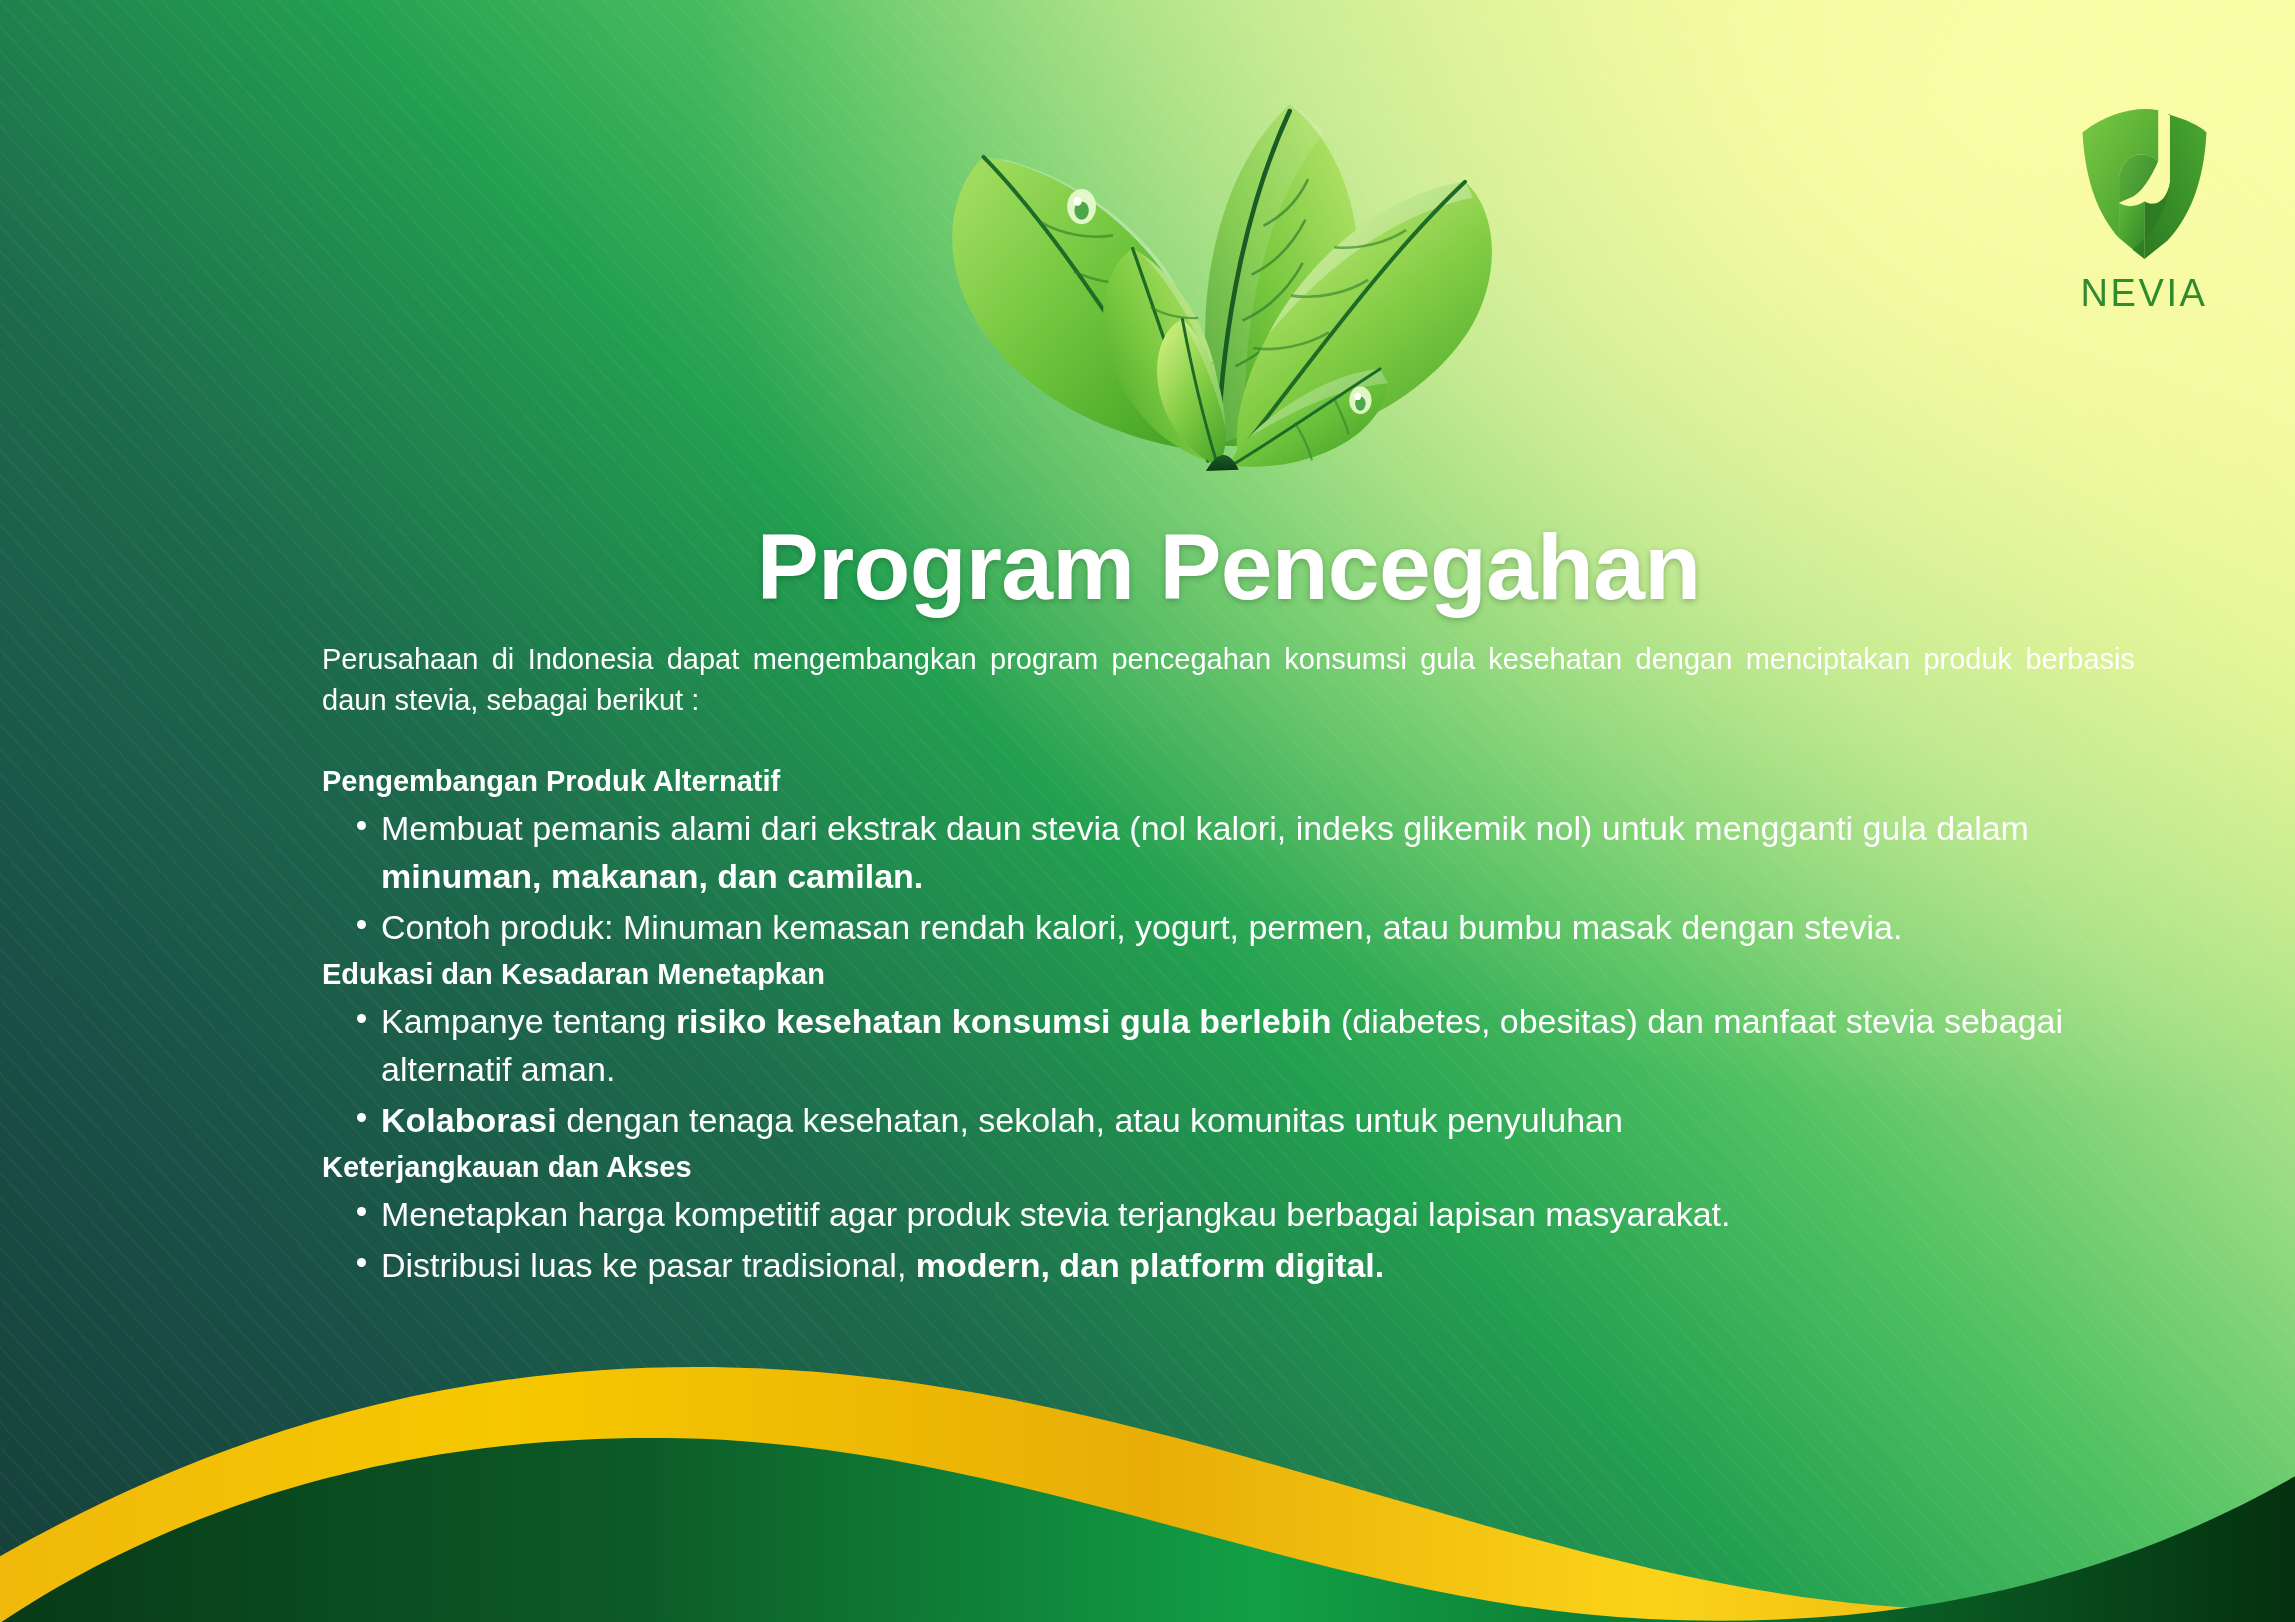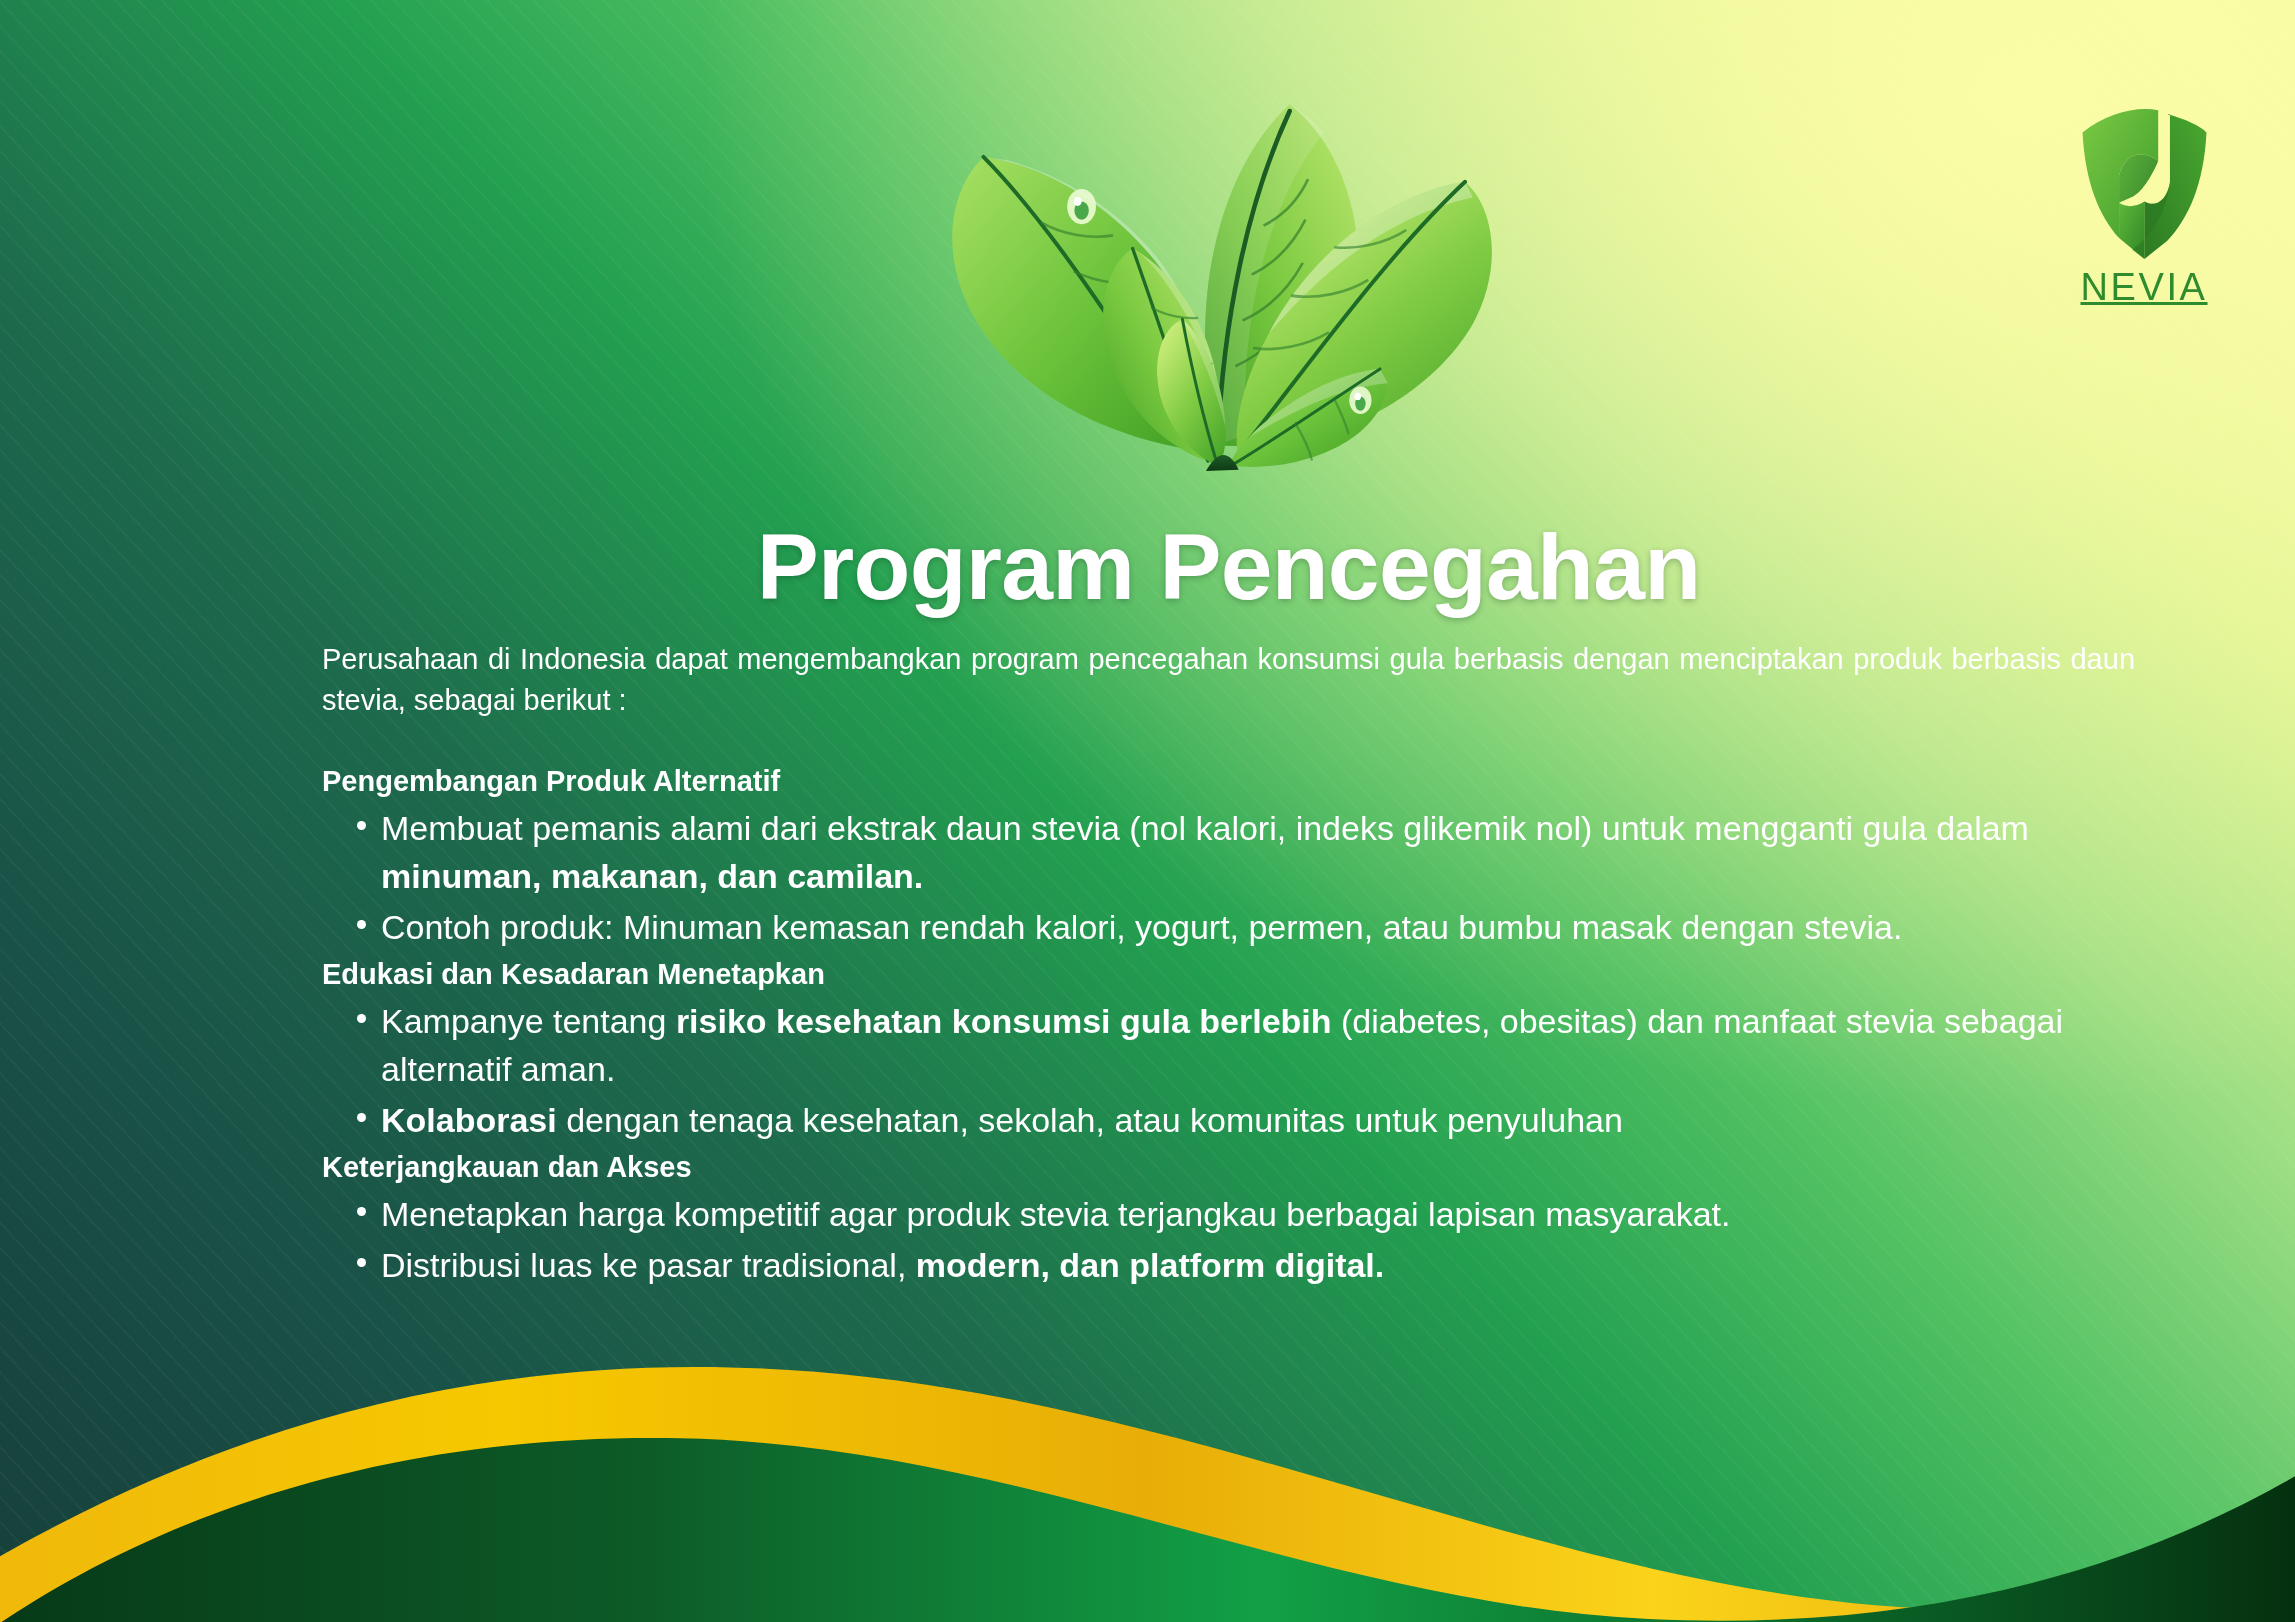--- a/index.html
+++ b/index.html
@@ -51,23 +51,22 @@
     width: 164px;
     text-align: center;
     z-index: 6;
   }
   .logo svg { display: block; width: 137px; height: 164px; margin: 0 auto; }
   .logo-word {
     font-size: 38px;
     letter-spacing: 2.6px;
     font-weight: 400;
     color: #2e8b2e;
-    margin-top: 6px;
+    margin-top: 12px;
     line-height: 1;
-    text-decoration: underline;
   }
 
   
   .leaves {
     position: absolute;
     top: 26px;
     left: 910px;
     width: 622px;
     height: 445px;
     z-index: 5;
@@ -275,21 +274,21 @@
       <path d="M66 214 L 105 246 L 105 158 C 92 166 78 168 66 160 Z" fill="url(#shM)"></path>
       <path d="M144 128 C 140 156 122 168 105 158 L 105 246 L 86 232 C 118 208 138 176 144 128 Z" fill="#2a7520" opacity="0.55"></path>
     </svg>
     <div class="logo-word">NEVIA</div>
   </div>
 
   <div class="content">
     <h1 class="title">Program Pencegahan</h1>
 
     <p class="intro">
-      <span>Perusahaan di Indonesia dapat mengembangkan program pencegahan konsumsi gula berbasis dengan</span>
+      <span>Perusahaan di Indonesia dapat mengembangkan program pencegahan konsumsi gula kesehatan dengan</span>
       <span class="last">menciptakan produk berbasis daun stevia, sebagai berikut :</span>
     </p>
 
     <div id="sections-host">
         <div class="section">
           <div class="section-head">Pengembangan Produk Alternatif</div>
           <ul class="bullets">
             <li><span>Membuat pemanis alami dari ekstrak daun stevia (nol kalori, indeks glikemik nol) untuk mengganti gula dalam </span><b>minuman, makanan, dan camilan.</b></li>
             <li><span>Contoh produk: Minuman kemasan rendah kalori, yogurt, permen, atau bumbu masak dengan stevia.</span></li>
           </ul>

